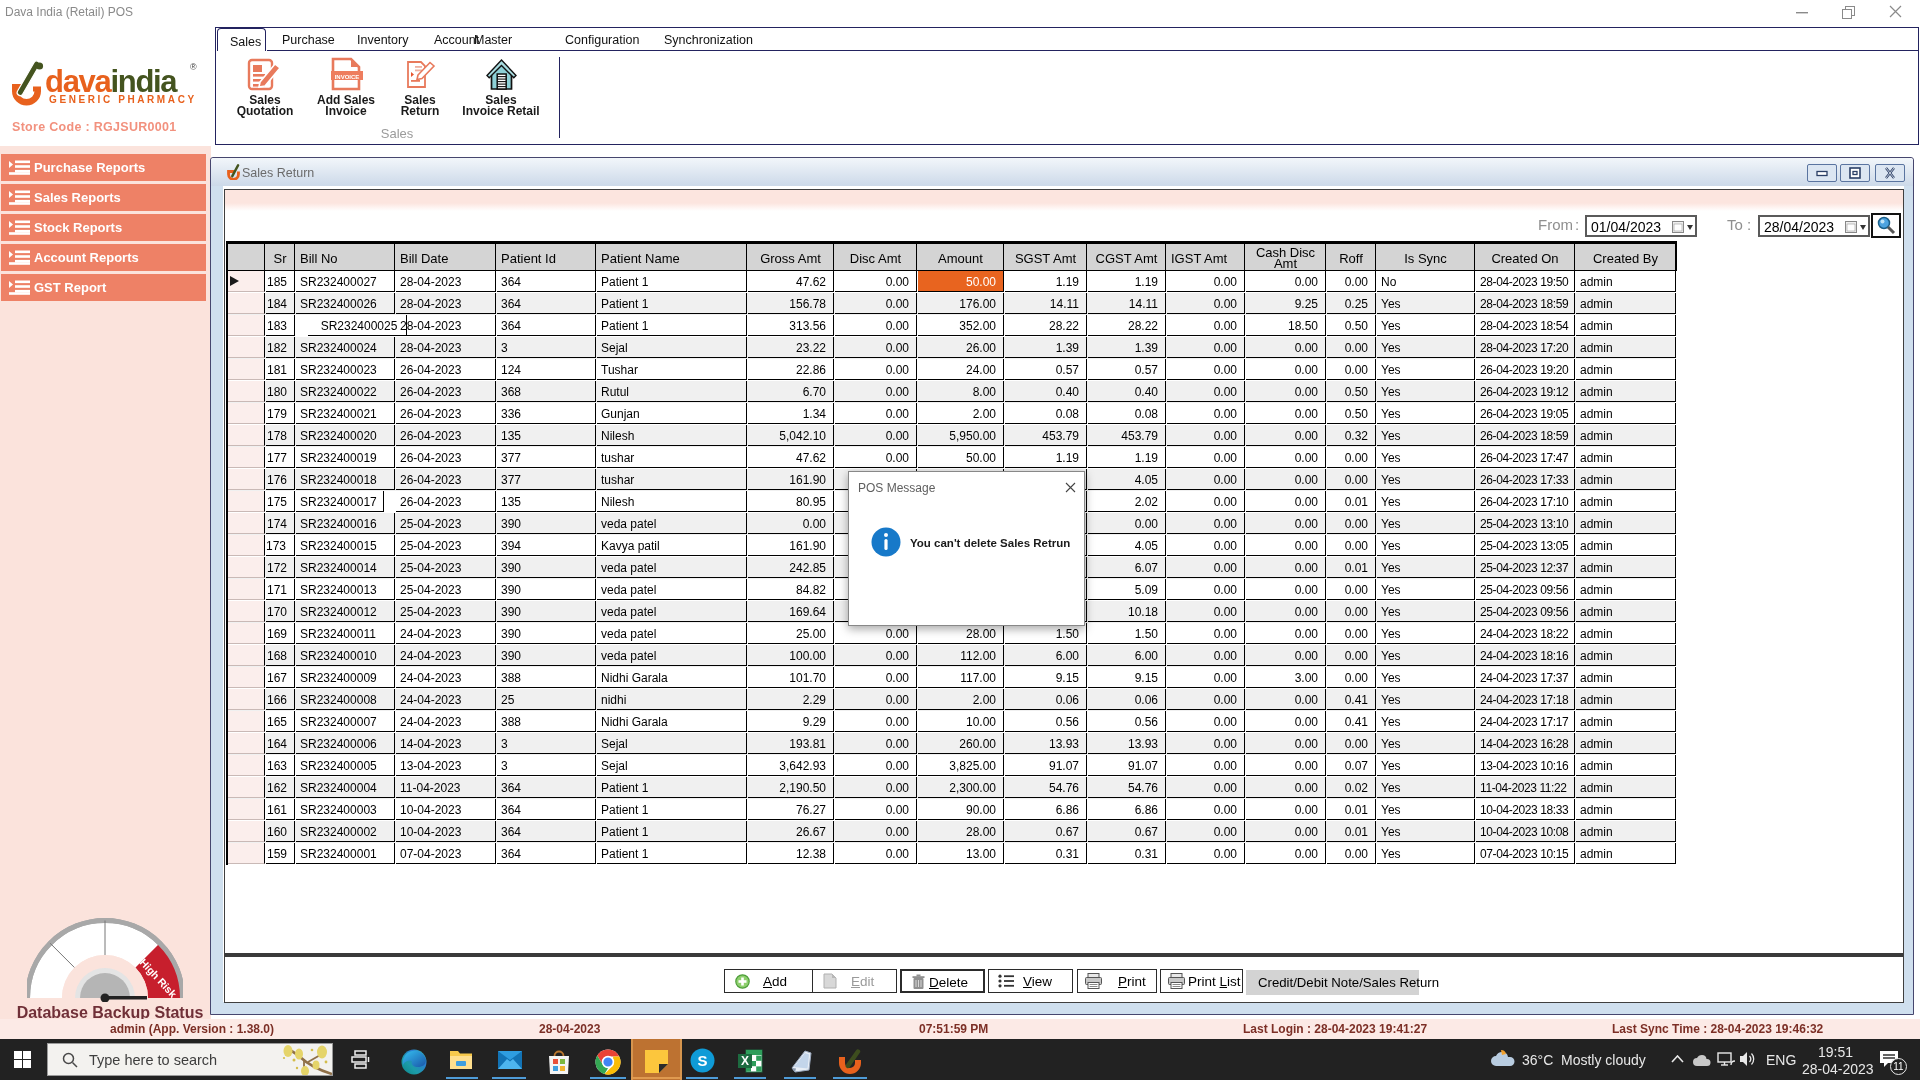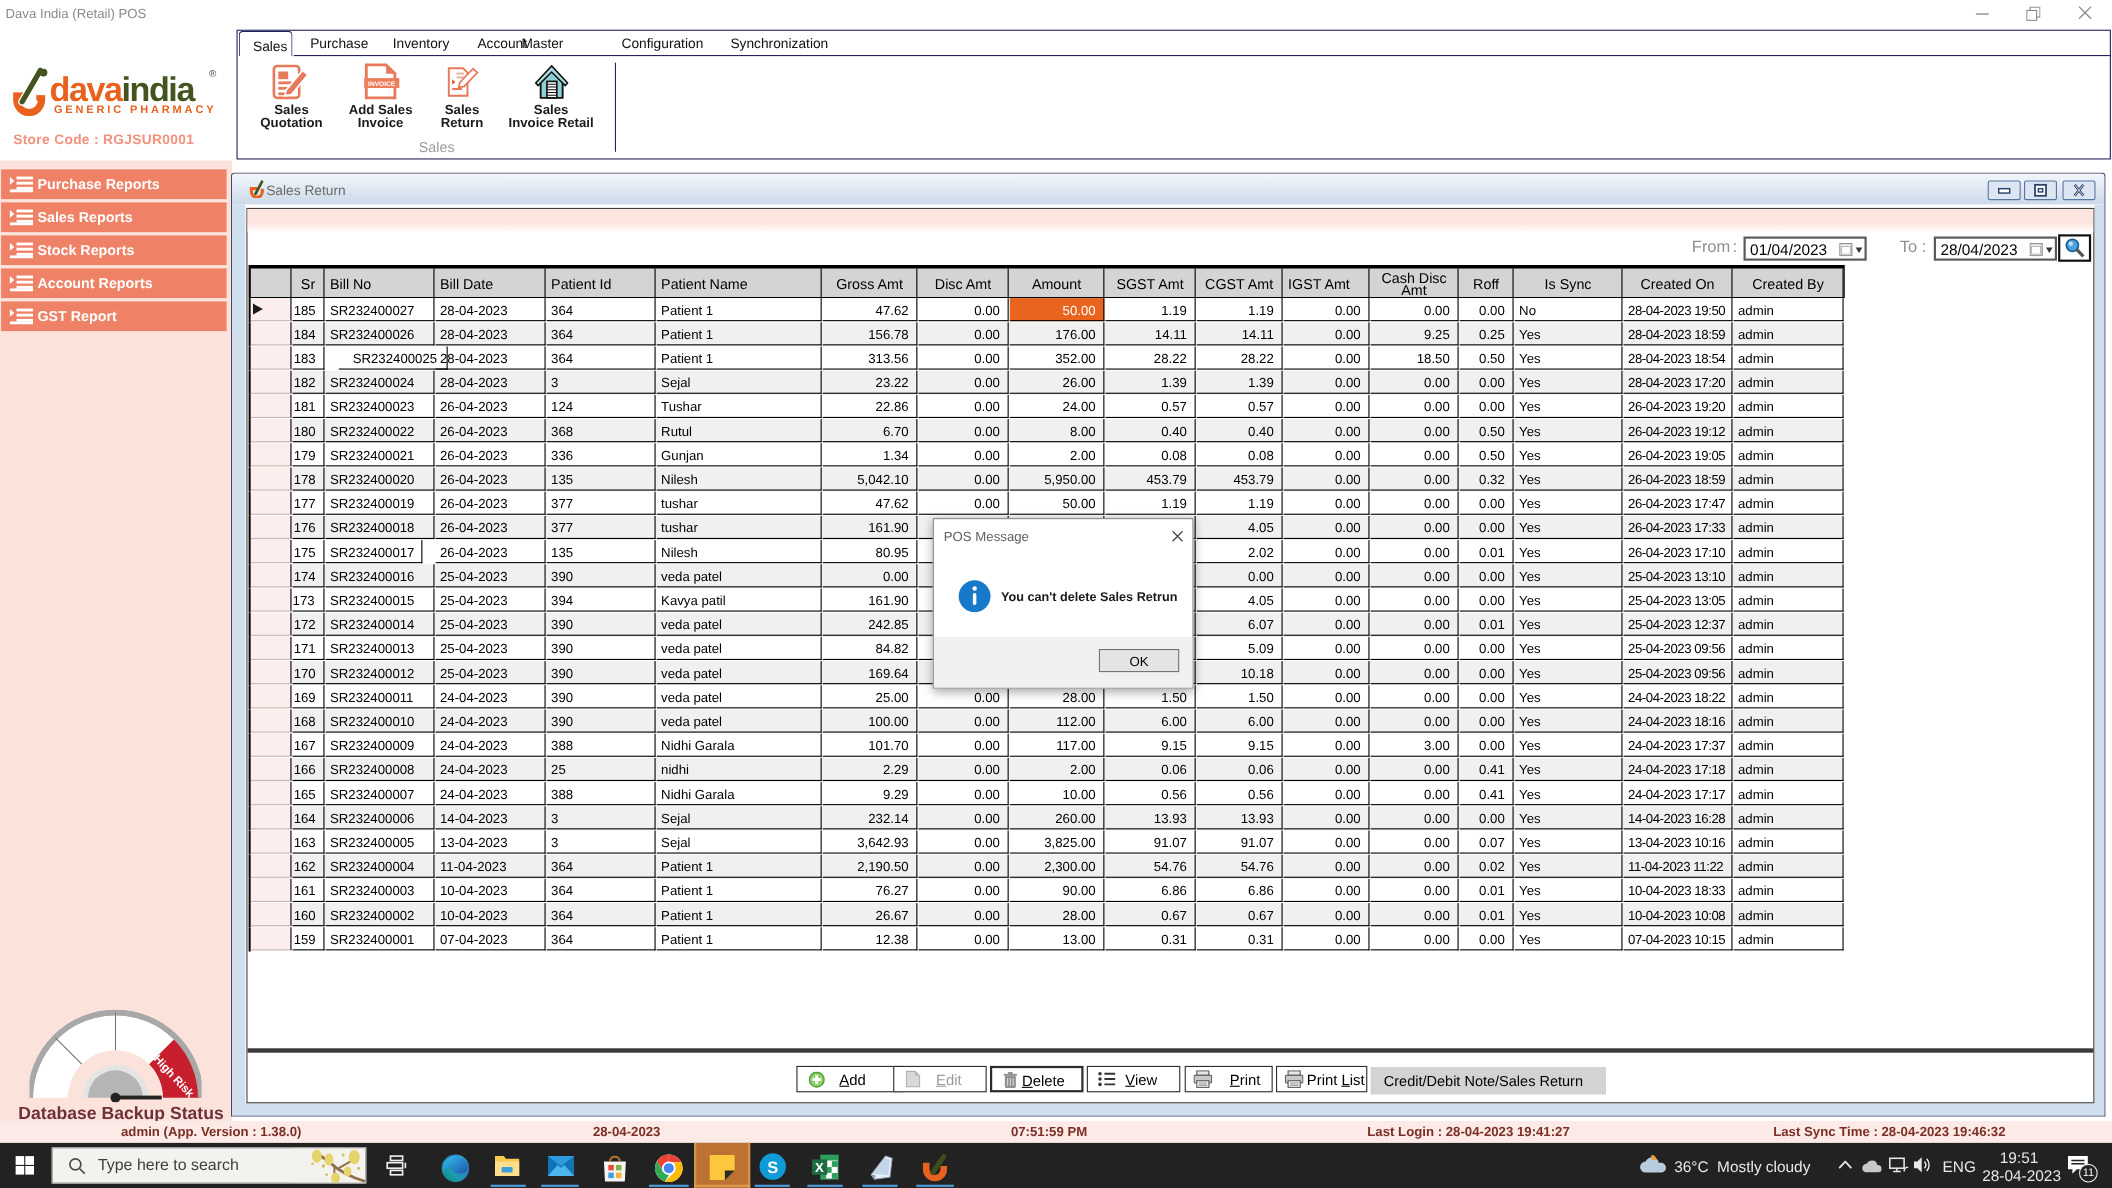--- a/index.html
+++ b/index.html
@@ -718,21 +718,21 @@
               <div class="gc" style="left:1248px;width:99px;text-align:left;padding-left:4px;letter-spacing:-0.4px;">24-04-2023 17:17</div>
               <div class="gc" style="left:1348px;width:100px;text-align:left;padding-left:4px;">admin</div>
             </div>
 <div class="grow even" style="top:492px;">
               <div class="gc sel" style="left:0px;width:37px;"></div>
               <div class="gc" style="left:38px;width:29px;text-align:right;padding-right:7px;">164</div>
               <div class="gc" style="left:68px;width:99px;text-align:left;padding-left:4px;">SR232400006</div>
               <div class="gc" style="left:168px;width:100px;text-align:left;padding-left:4px;">14-04-2023</div>
               <div class="gc" style="left:269px;width:99px;text-align:left;padding-left:4px;">3</div>
               <div class="gc" style="left:369px;width:150px;text-align:left;padding-left:4px;">Sejal</div>
-              <div class="gc" style="left:520px;width:86px;text-align:right;padding-right:7px;">232.14</div>
+              <div class="gc" style="left:520px;width:86px;text-align:right;padding-right:7px;">193.81</div>
               <div class="gc" style="left:607px;width:82px;text-align:right;padding-right:7px;">0.00</div>
               <div class="gc" style="left:690px;width:86px;text-align:right;padding-right:7px;">260.00</div>
               <div class="gc" style="left:777px;width:82px;text-align:right;padding-right:7px;">13.93</div>
               <div class="gc" style="left:860px;width:78px;text-align:right;padding-right:7px;">13.93</div>
               <div class="gc" style="left:939px;width:78px;text-align:right;padding-right:7px;">0.00</div>
               <div class="gc" style="left:1018px;width:80px;text-align:right;padding-right:7px;">0.00</div>
               <div class="gc" style="left:1099px;width:49px;text-align:right;padding-right:7px;">0.00</div>
               <div class="gc" style="left:1149px;width:98px;text-align:left;padding-left:4px;">Yes</div>
               <div class="gc" style="left:1248px;width:99px;text-align:left;padding-left:4px;letter-spacing:-0.4px;">14-04-2023 16:28</div>
               <div class="gc" style="left:1348px;width:100px;text-align:left;padding-left:4px;">admin</div>
@@ -890,41 +890,38 @@
 <div class="bbtn" style="left:935px;width:83px;">
             <svg class="abs" style="left:7px;top:3px;" width="17" height="16" viewBox="0 0 17 16">
               <rect x="3" y="0.5" width="11" height="4" fill="#e8e8e8" stroke="#555"></rect>
               <rect x="0.5" y="4.5" width="16" height="7" rx="1" fill="#c8c8c8" stroke="#555"></rect>
               <rect x="3" y="9.5" width="11" height="6" fill="#fff" stroke="#555"></rect>
               <line x1="4.5" y1="11.5" x2="12.5" y2="11.5" stroke="#888"></line>
               <line x1="4.5" y1="13.5" x2="12.5" y2="13.5" stroke="#888"></line>
             </svg>
             <span class="lbl" style="left:27px;color:#000;white-space:nowrap;">Print <u>L</u>ist</span>
           </div>
-<div class="bbtn" style="left:1021px;width:214px;background:#d3d3d3;border:none;height:25px;top:780px;">
+<div class="bbtn" style="left:1021px;width:173px;background:#d3d3d3;border:none;height:25px;top:780px;">
             <span class="lbl" style="left:12px;top:5px;white-space:nowrap;font-size:13.2px;">Credit/Debit Note/Sales Return</span>
           </div>
     </div>
   </div>
 </div>
 
 <div id="dlg">
   <div class="ttl">POS Message</div>
   <div class="x"><svg width="11" height="11" viewBox="0 0 11 11">
           <path d="M1 1 L10 10 M10 1 L1 10" stroke="#444" stroke-width="1.1"></path>
         </svg></div>
   <svg class="abs" style="left:22px;top:55px;" width="30" height="30" viewBox="0 0 30 30">
     <circle cx="15" cy="15" r="14.5" fill="#1779c9"></circle>
     <rect x="13.4" y="12" width="3.2" height="11" rx="1.6" fill="#fff"></rect>
     <circle cx="15" cy="8" r="2" fill="#fff"></circle>
   </svg>
   <div class="msg">You can't delete Sales Retrun</div>
-  <div class="foot">
-        <div class="ok">OK</div>
-      </div>
 </div>
 
 <div id="statusbar">
   <span class="abs" style="left:110px;top:3px;">admin (App. Version : 1.38.0)</span>
   <span class="abs" style="left:539px;top:3px;">28-04-2023</span>
   <span class="abs" style="left:919px;top:3px;">07:51:59 PM</span>
   <span class="abs" style="left:1243px;top:3px;">Last Login : 28-04-2023 19:41:27</span>
   <span class="abs" style="left:1612px;top:3px;">Last Sync Time : 28-04-2023 19:46:32</span>
 </div>
 <div id="taskbar"></div>

